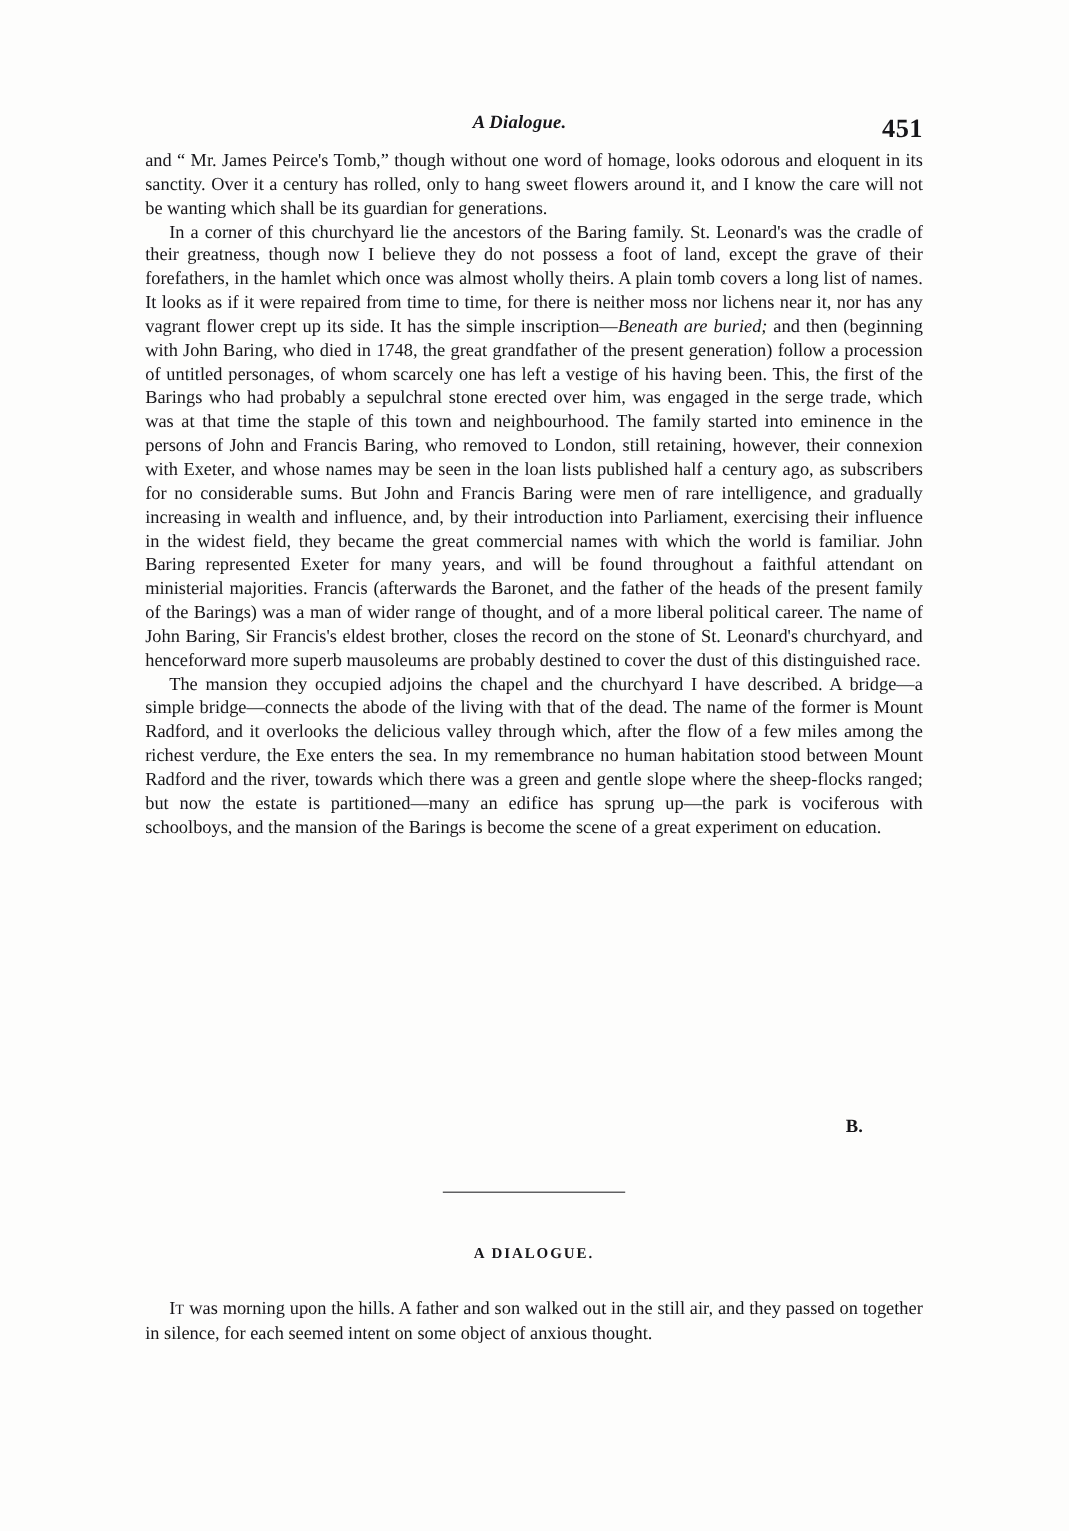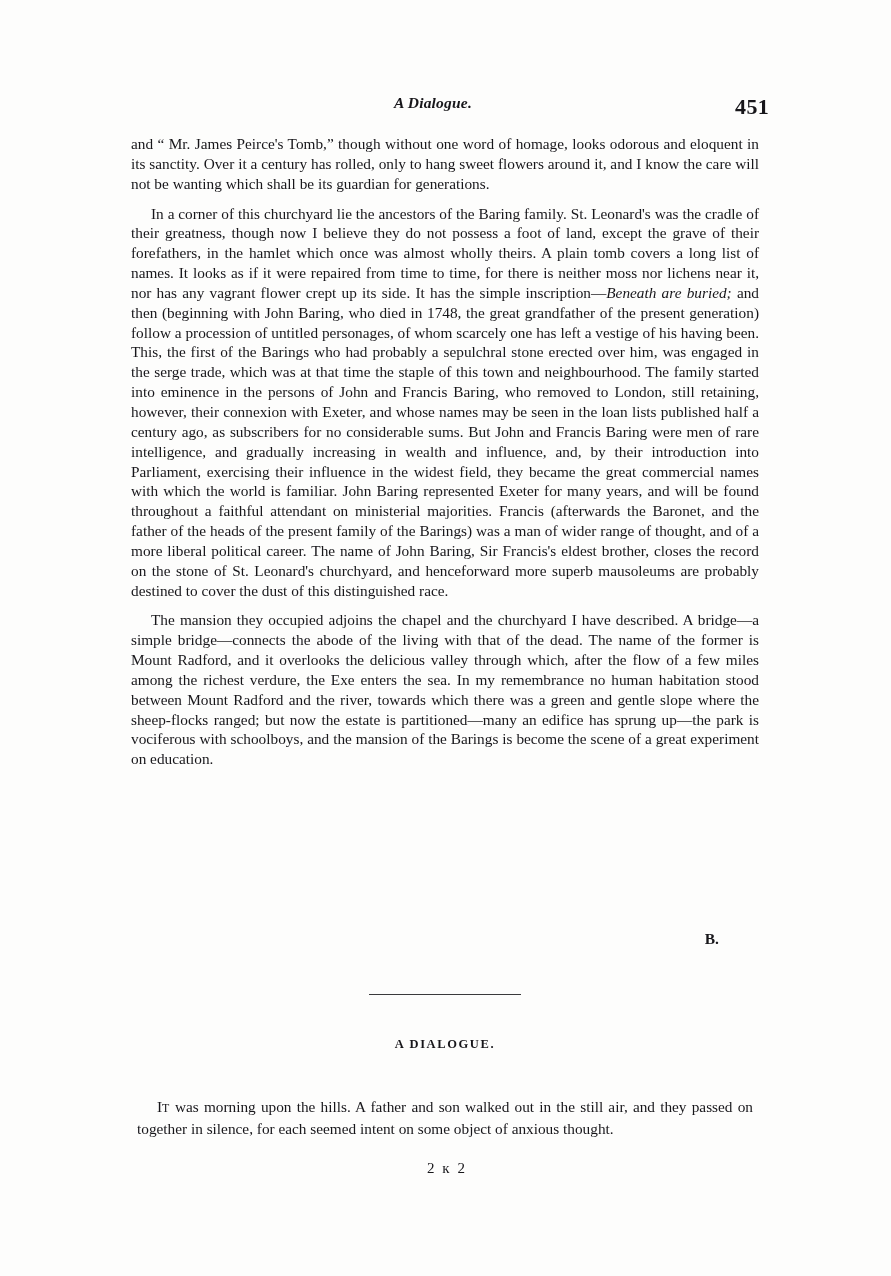--- a/index.html
+++ b/index.html
@@ -65,21 +65,21 @@
     top: 124px;
     left: 0;
     width: 648px;
     font-size: 15.3px;
     line-height: 19.85px;
     text-align: justify;
     text-justify: inter-word;
     -webkit-font-smoothing: none;
   }
   .body-text p {
-    margin: 10px;
+    margin: 0;
     text-indent: 20px;
     hyphens: none;
   }
   .body-text p.noindent {
     text-indent: 0;
   }
   .body-text i {
     font-style: italic;
   }
 
@@ -130,21 +130,21 @@
   .dialogue-text {
     position: absolute;
     top: 1081px;
     left: 0;
     width: 648px;
     font-size: 15.3px;
     line-height: 19.85px;
     text-align: justify;
   }
   .dialogue-text p {
-    margin: 16px;
+    margin: 0;
     text-indent: 20px;
   }
   .smallcap {
     font-size: 0.78em;
     letter-spacing: 0.3px;
   }
 
   
   .sheet-sig {
     position: absolute;
@@ -183,16 +183,15 @@
       <span class="rule"></span>
     </div>
 
     <div class="section-head">A DIALOGUE.</div>
 
     <div class="dialogue-text">
       <p><span>I</span><span class="smallcap">T</span><span> was morning upon the hills. A father and son walked out in the still air, and they passed on together in silence, for each seemed intent on some object of anxious thought.</span></p>
 
     </div>
 
-    <div class="sheet-sig">2 к 2</div>
 
   </div>
 </div>
 
 </body></html>

